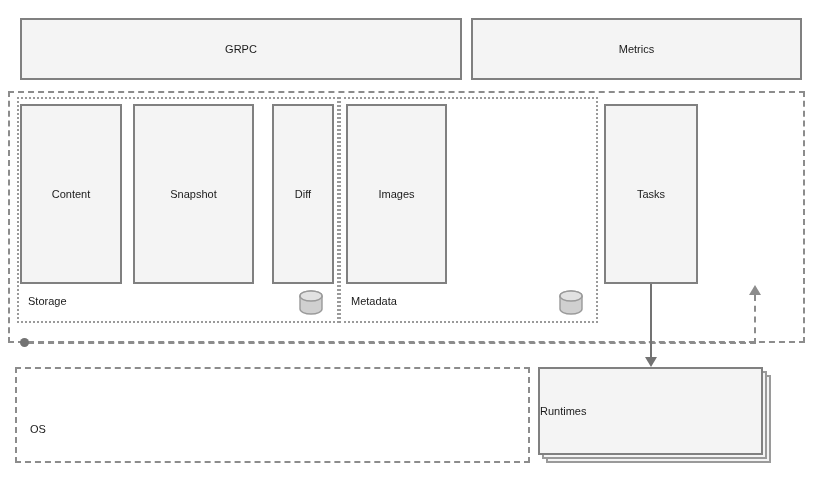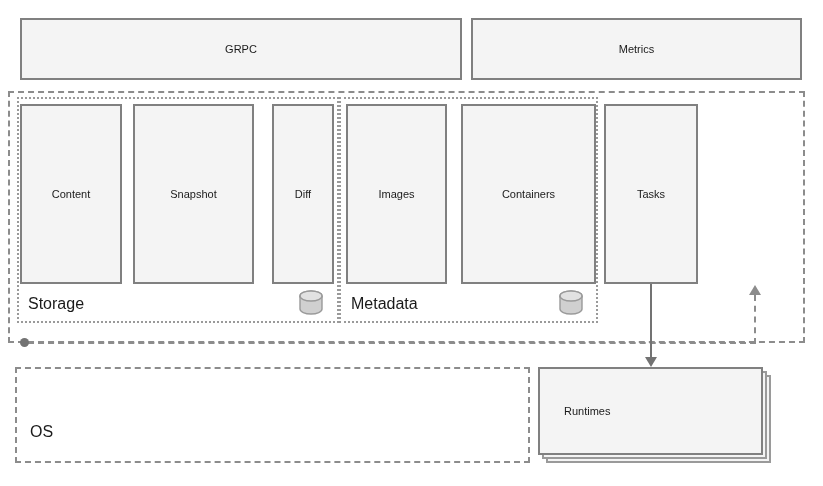--- a/index.html
+++ b/index.html
@@ -28,40 +28,40 @@
     display: flex;
     align-items: center;
     justify-content: center;
     color: #1a1a1a;
     font-size: 11px;
     line-height: 1;
     white-space: nowrap;
   }
   .box.left-label {
     justify-content: flex-start;
-    padding-left: 24px;
+    padding-left: 0;
   }
 
   
   .group-dashed {
     position: absolute;
     box-sizing: border-box;
     border: 2px dashed #8c8c8c;
     background: transparent;
   }
   .group-dotted {
     position: absolute;
     box-sizing: border-box;
     border: 2px dotted #9a9a9a;
     background: transparent;
   }
 
   .group-label {
     position: absolute;
-    font-size: 16px;
+    font-size: 11px;
     color: #1a1a1a;
     line-height: 1;
     white-space: nowrap;
   }
 
   
   .stack-shadow {
     position: absolute;
     box-sizing: border-box;
     background: #f4f4f4;
@@ -150,23 +150,20 @@
       <ellipse cx="13" cy="7" rx="11" ry="5" fill="#e2e2e2" stroke="#9a9a9a" stroke-width="1.4"></ellipse>
     </svg>
   </div>
 
   <div class="group-dotted" style="left:339px; top:97px; width:259px; height:226px;"></div>
 
   <div class="box" style="left:346px; top:104px; width:101px; height:180px;align-items:center;">
     <span>Images</span>
   </div>
 
-  <div class="box" style="left:461px; top:104px; width:135px; height:180px;">
-    <span>Containers</span>
-  </div>
 
   <div class="group-label" style="left:351px; top:296px;">Metadata</div>
 
   <div class="db-icon" style="left:558px; top:289px;">
     <svg width="26" height="28" viewBox="0 0 26 28">
       <ellipse cx="13" cy="7" rx="11" ry="5" fill="#d8d8d8" stroke="#9a9a9a" stroke-width="1.4"></ellipse>
       <path d="M2 7 L2 20 A11 5 0 0 0 24 20 L24 7" fill="#d0d0d0" stroke="#9a9a9a" stroke-width="1.4"></path>
       <ellipse cx="13" cy="7" rx="11" ry="5" fill="#e2e2e2" stroke="#9a9a9a" stroke-width="1.4"></ellipse>
     </svg>
   </div>

